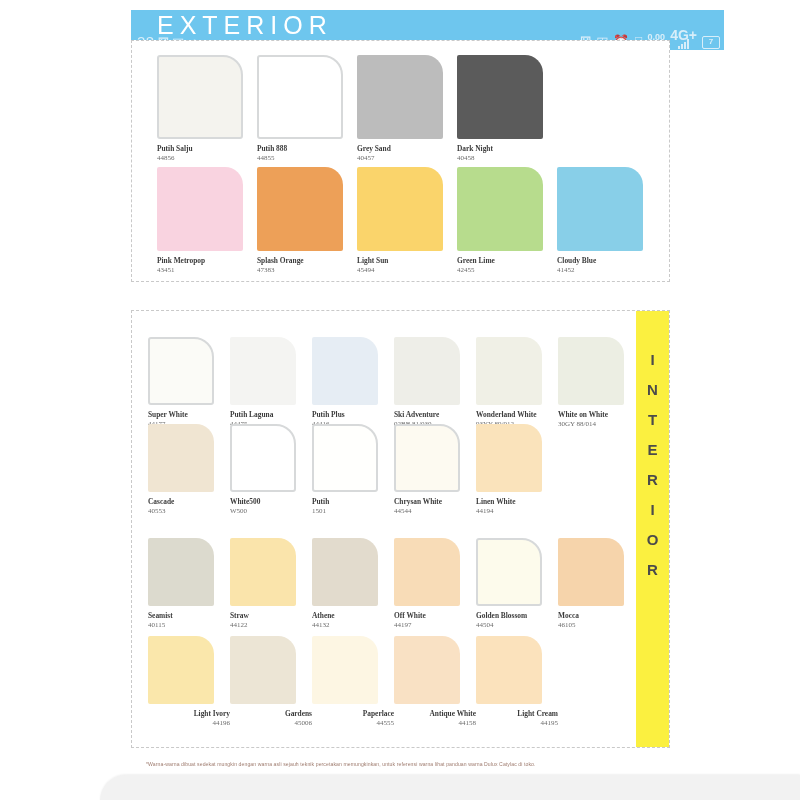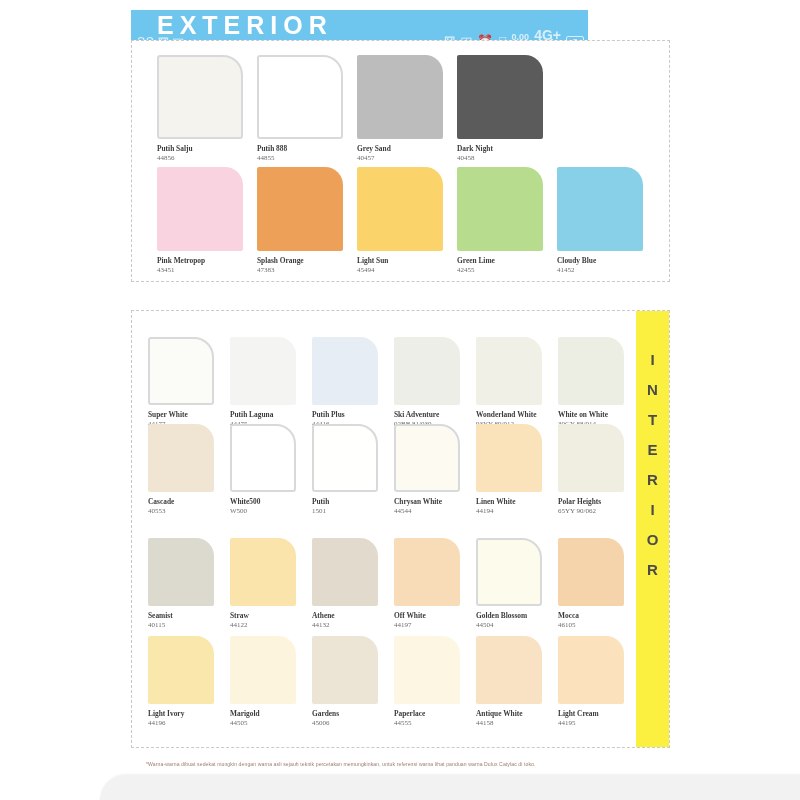--- a/index.html
+++ b/index.html
@@ -32,21 +32,21 @@
     background: #f2f2f2;
     border-top-left-radius: 26px;
     box-shadow: 0 -1px 2px rgba(0,0,0,0.06);
   }
 
   
   #status-bar {
     position: absolute;
     left: 131px;
     top: 10px;
-    width: 457px;
+    width: 593px;
     height: 40px;
     background: #6ec6ee;
     overflow: hidden;
   }
   #status-left {
     position: absolute;
     left: 6px;
     bottom: 1px;
     display: flex;
     align-items: flex-end;
@@ -121,21 +121,21 @@
     width: 539px;
     height: 30px;
     pointer-events: none;
   }
   #exterior-title {
     position: absolute;
     left: 26px;
     top: 1px;
     color: #ffffff;
     font-size: 25px;
-    font-weight: bold;
+    font-weight: normal;
     letter-spacing: 6px;
   }
 
   
   .panel {
     position: absolute;
     border: 1px dashed #c9c9c9;
     box-sizing: border-box;
     background: #ffffff;
   }
@@ -189,21 +189,21 @@
   
   #ext-row-1 { left: 157px; top: 55px; }
   #ext-row-2 { left: 157px; top: 167px; }
   #ext-row-1 .swatch, #ext-row-2 .swatch { width: 100px; }
   #ext-row-1 .chip, #ext-row-2 .chip { width: 86px; height: 84px; }
 
   
   #int-row-1 { left: 148px; top: 337px; }
   #int-row-2 { left: 148px; top: 424px; }
   #int-row-3 { left: 148px; top: 538px; }
-  #int-row-4 { left: 148px; top: 636px; }
+  #int-row-4 { left: 148px; top: 636px; text-align: right; }
   .int-row .swatch { width: 82px; }
   .int-row .chip { width: 66px; height: 68px; }
 
   
   #interior-band {
     position: absolute;
     left: 636px;
     top: 311px;
     width: 33px;
     height: 436px;
@@ -382,25 +382,20 @@
     <div class="swatch">
       <div class="chip outlined" style="background: rgb(253, 250, 241);"></div>
       <div class="sw-name">Chrysan White</div>
       <div class="sw-code">44544</div>
     </div>
     <div class="swatch">
       <div class="chip" style="background: rgb(250, 227, 187);"></div>
       <div class="sw-name">Linen White</div>
       <div class="sw-code">44194</div>
     </div>
-    <div class="swatch">
-      <div class="chip" style="background: rgb(240, 238, 225);"></div>
-      <div class="sw-name">Polar Heights</div>
-      <div class="sw-code">65YY 90/062</div>
-    </div>
   </div>
 
   <div class="swatch-row int-row" id="int-row-3">
     <div class="swatch">
       <div class="chip" style="background: rgb(220, 218, 206);"></div>
       <div class="sw-name">Seamist</div>
       <div class="sw-code">40115</div>
     </div>
     <div class="swatch">
       <div class="chip" style="background: rgb(250, 228, 171);"></div>
@@ -427,25 +422,20 @@
       <div class="sw-name">Mocca</div>
       <div class="sw-code">46105</div>
     </div>
   </div>
 
   <div class="swatch-row int-row" id="int-row-4">
     <div class="swatch">
       <div class="chip" style="background: rgb(250, 231, 171);"></div>
       <div class="sw-name">Light Ivory</div>
       <div class="sw-code">44196</div>
-    </div>
-    <div class="swatch">
-      <div class="chip" style="background: rgb(252, 244, 221);"></div>
-      <div class="sw-name">Marigold</div>
-      <div class="sw-code">44505</div>
     </div>
     <div class="swatch">
       <div class="chip" style="background: rgb(236, 229, 213);"></div>
       <div class="sw-name">Gardens</div>
       <div class="sw-code">45006</div>
     </div>
     <div class="swatch">
       <div class="chip" style="background: rgb(253, 246, 227);"></div>
       <div class="sw-name">Paperlace</div>
       <div class="sw-code">44555</div>

